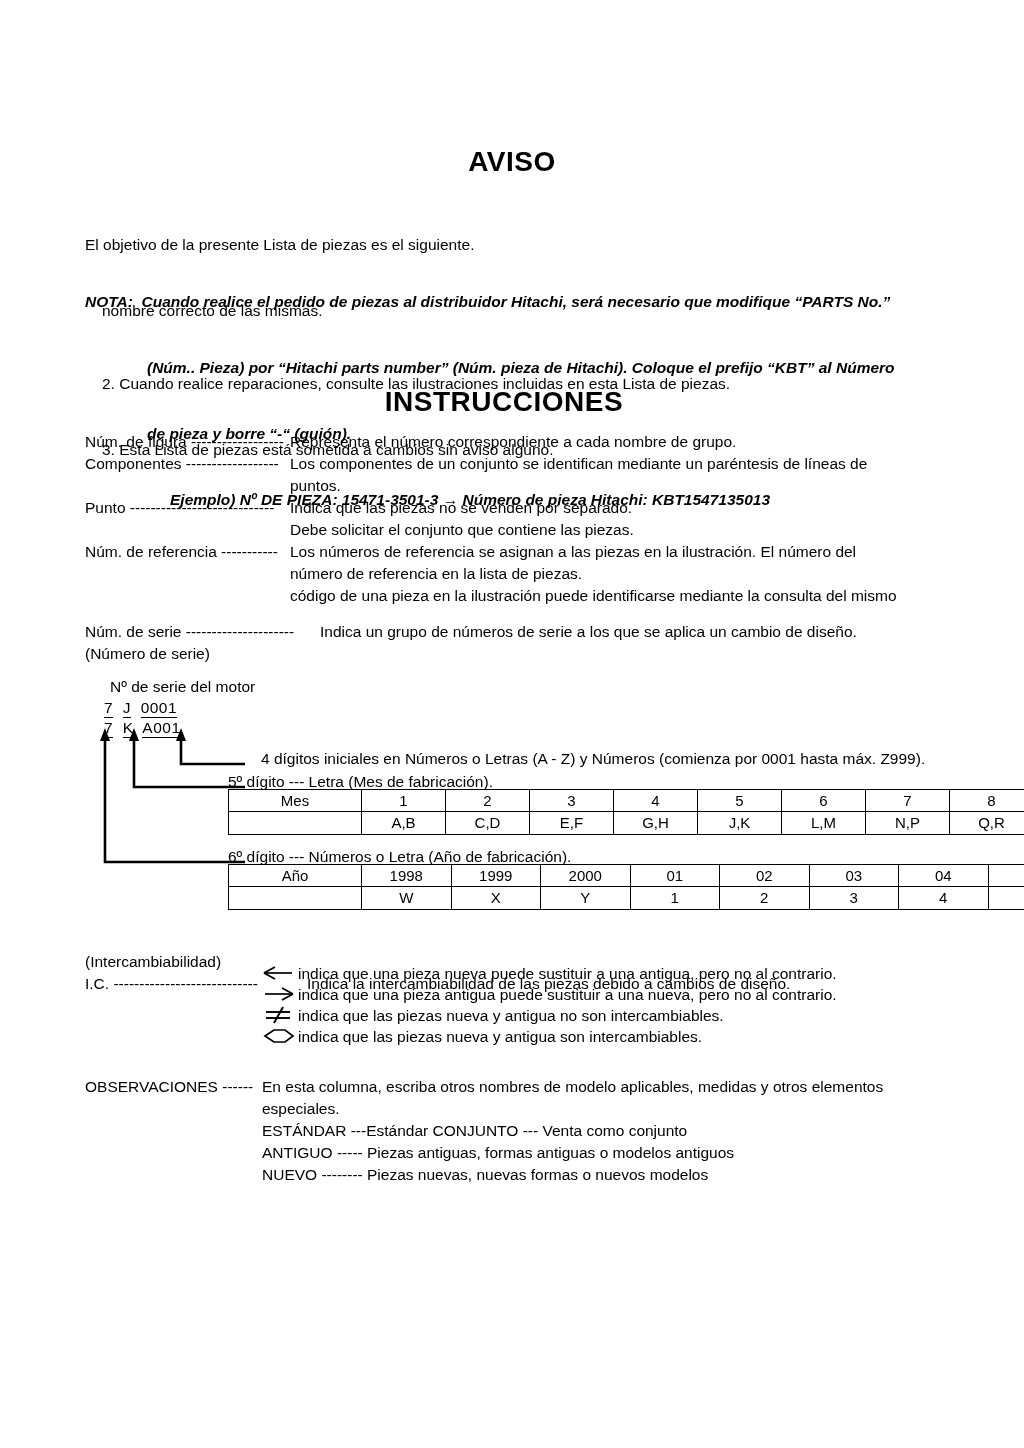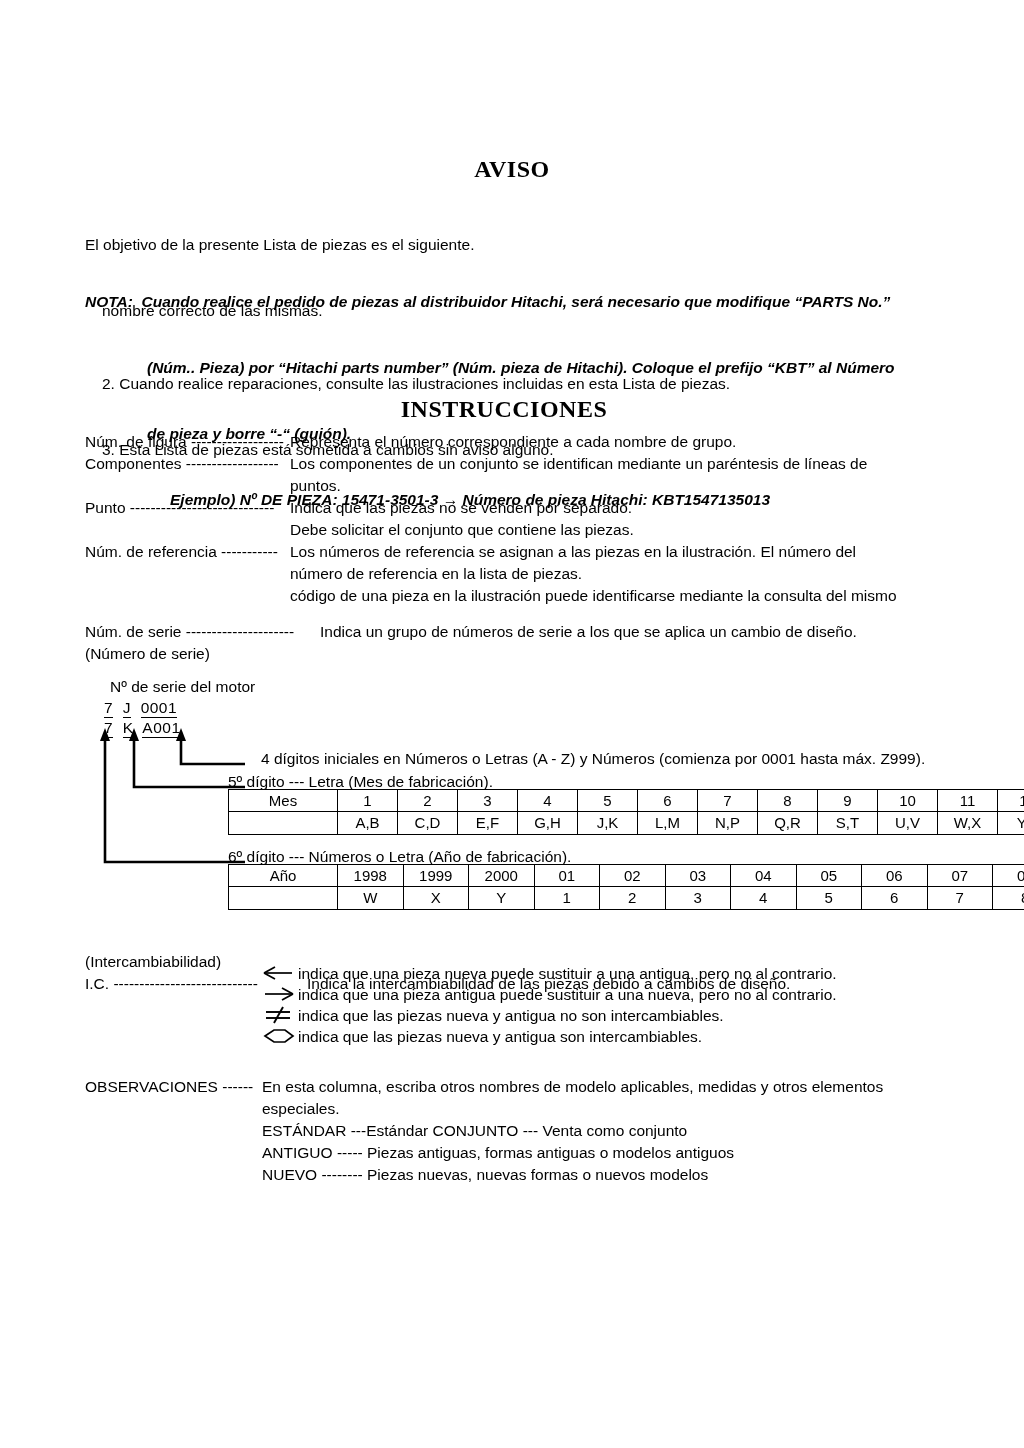--- a/index.html
+++ b/index.html
@@ -21,26 +21,25 @@
 
   .page {
     position: absolute;
     left: 0; top: 0;
     width: 1024px;
     height: 1448px;
   }
 
   
   h1.doc-title {
-    font-size: 24px;
+    font-size: 28px;
     font-weight: bold;
     text-align: center;
-    margin: 14px;
+    margin: 4px;
     letter-spacing: 0.5px;
-    font-family: Liberation Serif, serif;
   }
   .title-aviso {
     position: absolute;
     left: 0; right: 0;
     top: 138px;
   }
   .title-instr {
     position: absolute;
     left: 0; right: 16px;
     top: 378px;
@@ -137,21 +136,21 @@
   table.grid {
     position: absolute;
     border-collapse: collapse;
     font-size: 15px;
     table-layout: fixed;
   }
   table.grid td {
     border: 1.2px solid #000;
     text-align: center;
     height: 21px;
-    padding: 0 6px;
+    padding: 0 18px;
     white-space: nowrap;
     overflow: hidden;
   }
   table.grid td.hdr-label {
     width: 96px;
   }
 
   #mes-table { left: 228px; top: 789px; width: 660px; }
   #mes-table td.data { width: 47px; }
 

